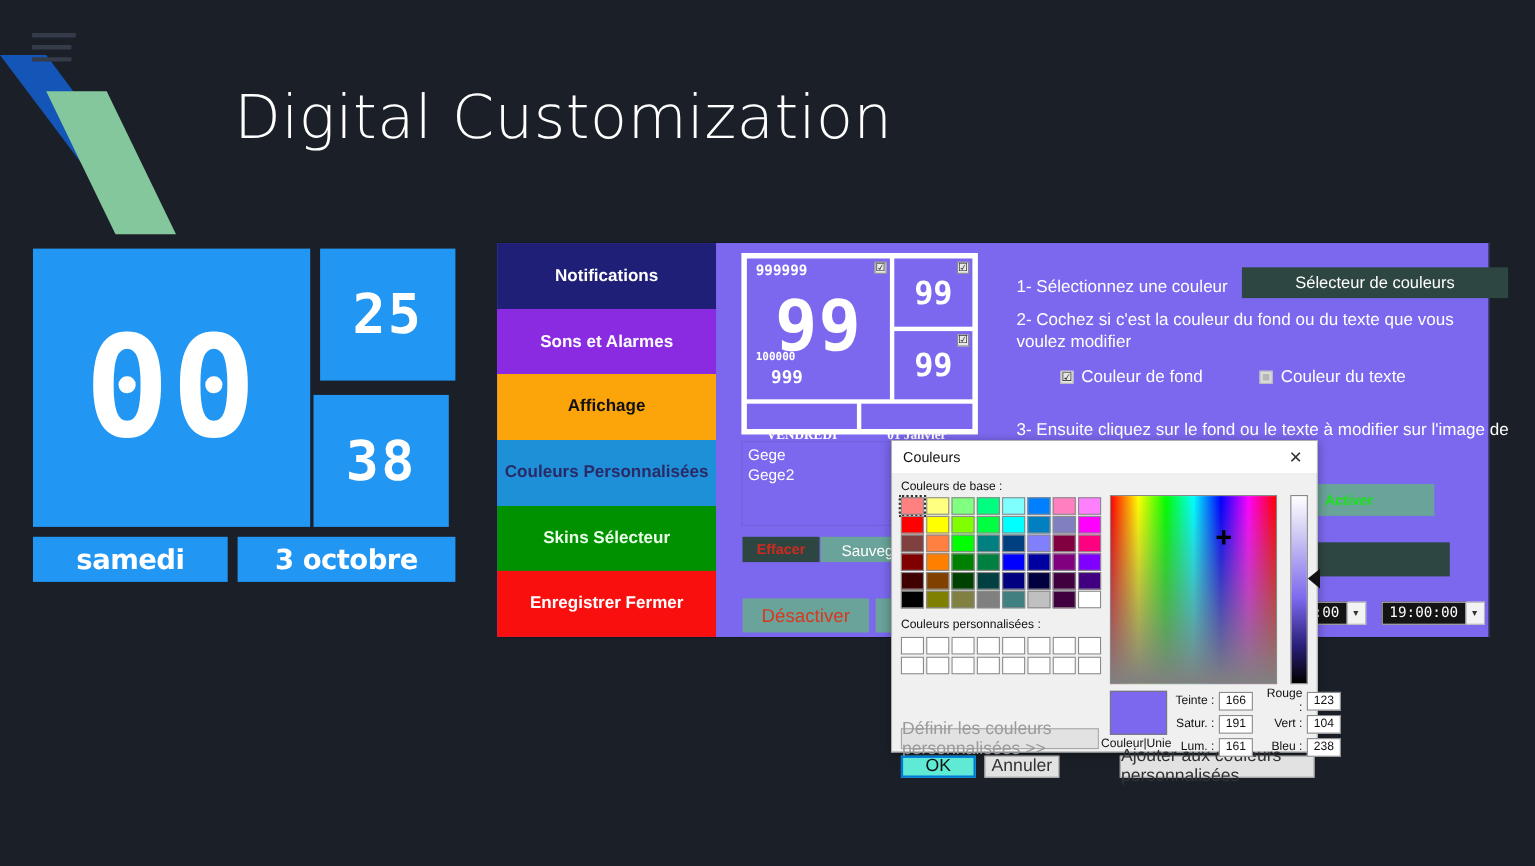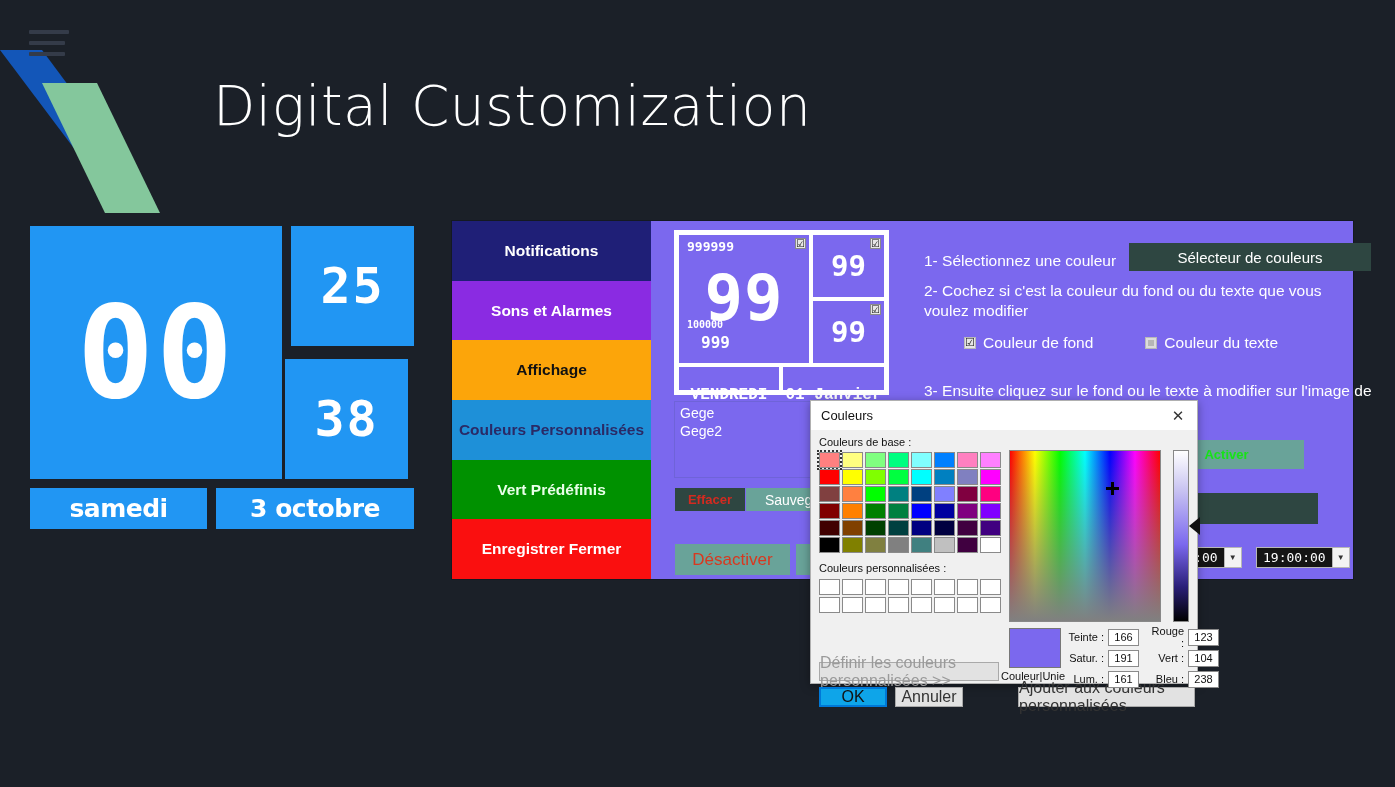--- a/index.html
+++ b/index.html
@@ -61,21 +61,21 @@
 
   .workspace { position: relative; flex: 1; height: 100%; background: var(--appviolet); }
 
   
   .preview { position: absolute; left: 18px; top: 9px; width: 215px; height: 165px; background: #fff; padding: 5px; }
   .pv-main { position: absolute; left: 5px; top: 5px; width: 130px; height: 128px; background: var(--appviolet); }
   .pv-s1 { position: absolute; left: 139px; top: 5px; width: 71px; height: 62px; background: var(--appviolet); }
   .pv-s2 { position: absolute; left: 139px; top: 71px; width: 71px; height: 62px; background: var(--appviolet); }
   .pv-day { position: absolute; left: 5px; top: 137px; width: 100px; height: 23px; background: var(--appviolet); display:flex; align-items:center; justify-content:center; }
   .pv-date { position: absolute; left: 109px; top: 137px; width: 101px; height: 23px; background: var(--appviolet); display:flex; align-items:center; justify-content:center; }
-  .pv-day span, .pv-date span { color:#fff; font-weight:bold; font-size:16px; font-family:Liberation Mono, monospace;margin-top:33px; }
+  .pv-day span, .pv-date span { color:#fff; font-weight:bold; font-size:12px; font-family:Liberation Serif, serif;margin-top:33px; }
   .pv-seg { color: #fff; font-family: "DejaVu Sans Mono", monospace; font-weight: bold; }
   .pv-top { position:absolute; left:8px; top:4px; font-size:13px; }
   .pv-big { position:absolute; left:50%; top:50%; transform:translate(-50%,-52%); font-size:64px; letter-spacing:1px; }
   .pv-b1 { position:absolute; left:8px; top:84px; font-size:10px; }
   .pv-b2 { position:absolute; left:22px; top:98px; font-size:16px; }
   .pv-mini { position:absolute; left:50%; top:50%; transform:translate(-50%,-50%); font-size:29px; }
   .chk {
     position: absolute; width: 11px; height: 11px; background: #e8e8e8;
     border: 1px solid #8a8a8a; font-size: 10px; line-height: 9px; text-align: center; color: #111;
     font-family: "DejaVu Sans", sans-serif;
@@ -148,21 +148,21 @@
   .swatches { display: grid; grid-template-columns: repeat(8, 22px); grid-gap: 1px 1px; margin-top: 4px; }
   .sw { width: 21px; height: 16px; border: 1px solid #8a8a8a; }
   .sw.sel { outline: 2px dotted #333; outline-offset: 0px; }
   .customs { display: grid; grid-template-columns: repeat(8, 22px); grid-gap: 2px 1px; margin-top: 5px; }
   .cs { width: 21px; height: 16px; background: #fff; border: 1px solid #8a8a8a; }
   .dlg-btn {
     background: #e2e2e2; border: 1px solid #a9a9a9; font-size: 16px; color: #333;
     display: flex; align-items: center; justify-content: center;
   }
   #defineCustom { position:absolute; left: 8px; top: 232px; width: 180px; height: 19px; color:#9a9a9a; }
-  #okBtn { position:absolute; left: 8px; top: 257px; width: 68px; height: 20px; background:#0ea5e9; border:2px solid #0078d7; color:#111; }
+  #okBtn { position:absolute; left: 8px; top: 257px; width: 68px; height: 20px; background:#5eead4; border:2px solid #0078d7; color:#111; }
   #cancelBtn { position:absolute; left: 84px; top: 257px; width: 68px; height: 20px; }
   #addCustom { position:absolute; left: 207px; top: 257px; width: 177px; height: 20px; }
 
   .gradbox { position: absolute; left: 198px; top: 20px; width: 152px; height: 172px; border: 1px solid #888; }
   .grad-hue { position:absolute; inset:0;
     background: linear-gradient(to right,
       #ff0000 0%, #ffff00 16.6%, #00ff00 33.3%, #00ffff 50%, #0000ff 66.6%, #ff00ff 83.3%, #ff0000 100%); }
   .grad-sat { position:absolute; inset:0; background: linear-gradient(to bottom, rgba(128,128,128,0) 0%, rgba(128,128,128,1) 100%); }
   .cross { position:absolute; width: 13px; height: 13px; pointer-events:none; }
   .cross::before, .cross::after { content:""; position:absolute; background:#000; }
@@ -227,21 +227,21 @@
       <div class="menu-item" style="background: rgb(138, 43, 226); color: rgb(255, 255, 255);">
         <span>Sons et Alarmes</span>
         </div>
       <div class="menu-item" style="background: rgb(252, 165, 10); color: rgb(17, 17, 17);">
         <span>Affichage</span>
         </div>
       <div class="menu-item" style="background: rgb(30, 144, 216); color: rgb(42, 42, 102);">
         <span>Couleurs Personnalisées</span>
         </div>
       <div class="menu-item" style="background: rgb(0, 145, 0); color: rgb(232, 255, 232);">
-        <span>Vert Prédéfinis</span>
+        <span>Skins Sélecteur</span>
         </div>
       <div class="menu-item" style="background: rgb(250, 15, 15); color: rgb(255, 255, 255);">
         <span>Enregistrer Fermer</span>
         </div>
     </div>
     <div class="menu-sep"></div>
 
     <div class="workspace">
 
       <div class="preview">

